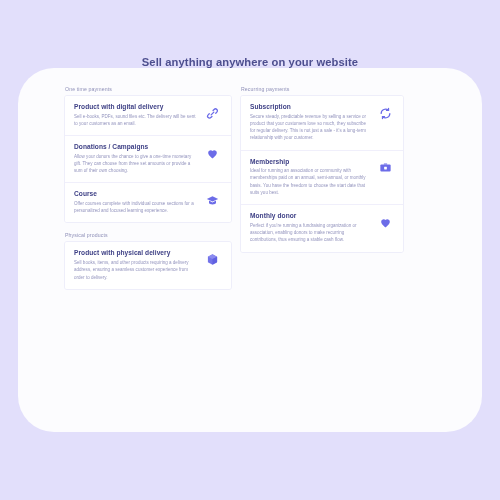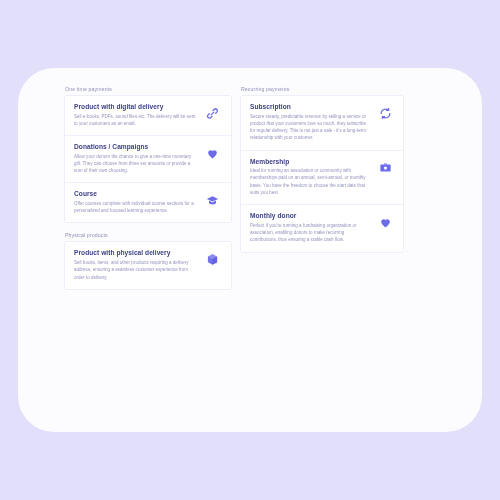--- a/index.html
+++ b/index.html
@@ -85,20 +85,21 @@
     margin-top:1px;
   }
   .card-icon svg { display:block; }
 </style>
 </head>
 <body>
 
 <div class="stage">
   <div class="panel"></div>
 
+  <div class="page-title">Sell anything anywhere on your website</div>
 
   <div class="columns">
 
     <div class="col">
       <div class="section-label">One time payments</div>
 
       <div class="card-group">
 
         <div class="card">
           <div class="card-text">

